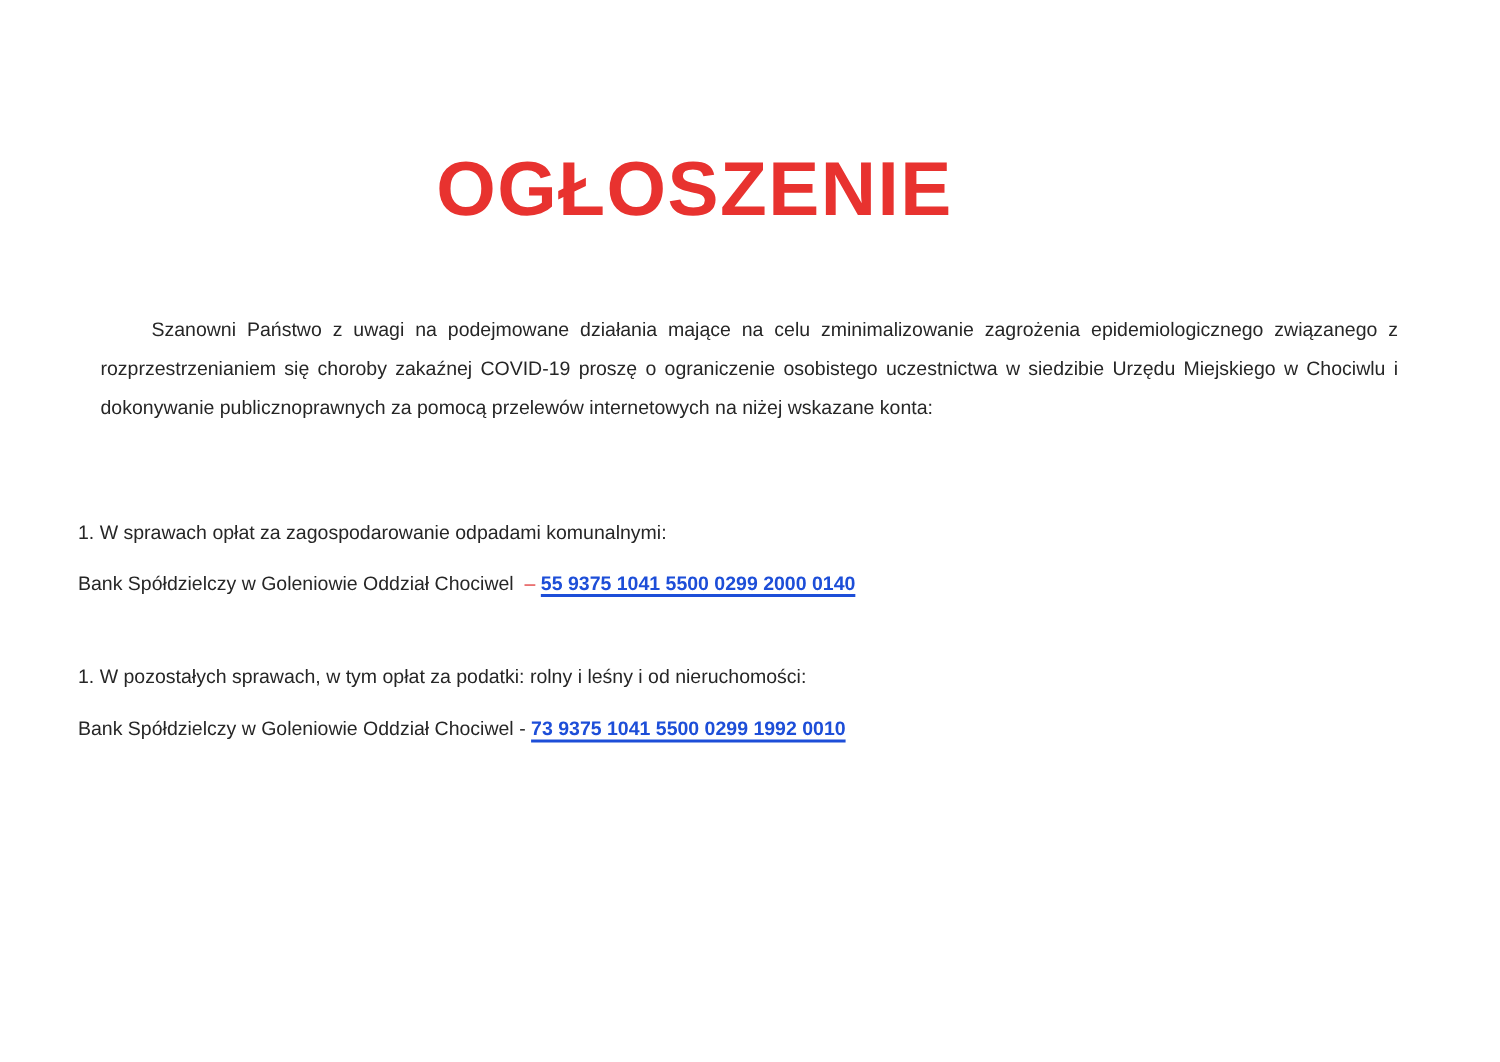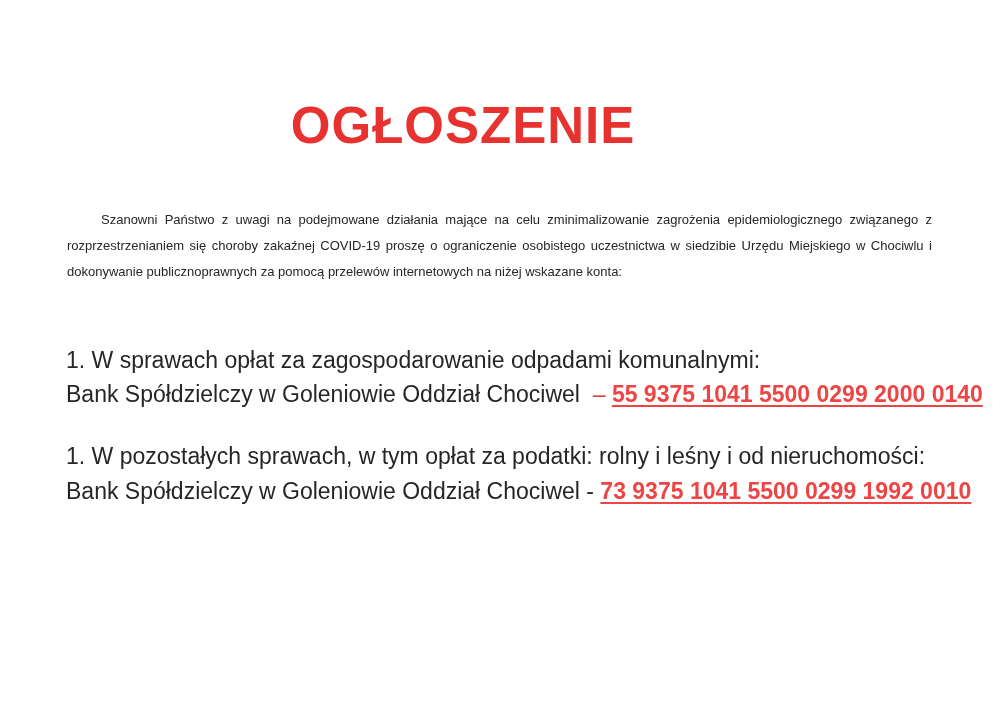--- a/index.html
+++ b/index.html
@@ -1,21 +1,21 @@
 <!DOCTYPE html>
 <html><head>
 <meta charset="utf-8">
 <style>
   html, body { margin:0; padding:0; }
   body { width:1000px; height:708px; background:#ffffff; position:relative; overflow:hidden; font-family:"Liberation Sans", sans-serif; color:#262626; }
   .title { position:absolute; left:0; width:926px; top:96px; text-align:center; font-size:51px; font-weight:bold; color:#e8322f; letter-spacing:1px; }
   .para { position:absolute; left:67px; width:865px; top:207px; font-size:13px; line-height:26.2px; text-align:justify; }
   .para .indent { display:inline-block; width:34px; }
-  .line { position:absolute; left:66px; font-size:23px; white-space:nowrap; }
-  .acct { color:#ef4444; font-weight:bold; text-decoration:underline; text-decoration-thickness:2px; text-underline-offset:3px; }
+  .line { position:absolute; left:52px; font-size:13px; white-space:nowrap; }
+  .acct { color:#1d4ed8; font-weight:bold; text-decoration:underline; text-decoration-thickness:2px; text-underline-offset:3px; }
   .dash { color:#e03a3a; }
 </style>
 </head>
 <body>
 
 <div class="title">OGŁOSZENIE</div>
 
 <div class="para"><span class="indent"></span><span>Szanowni Państwo z uwagi na podejmowane działania mające na celu zminimalizowanie zagrożenia epidemiologicznego związanego z rozprzestrzenianiem się choroby zakaźnej COVID-19 proszę o ograniczenie osobistego uczestnictwa w siedzibie Urzędu Miejskiego w Chociwlu i dokonywanie publicznoprawnych za pomocą przelewów internetowych na niżej wskazane konta:</span></div>
 
 <div class="line" style="top:347px;">1. W sprawach opłat za zagospodarowanie odpadami komunalnymi:</div>

